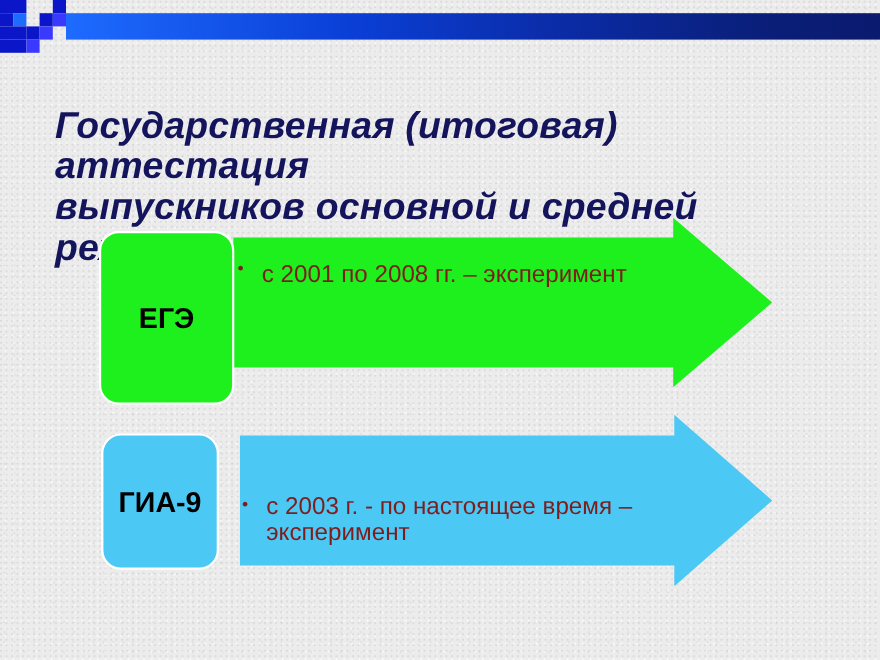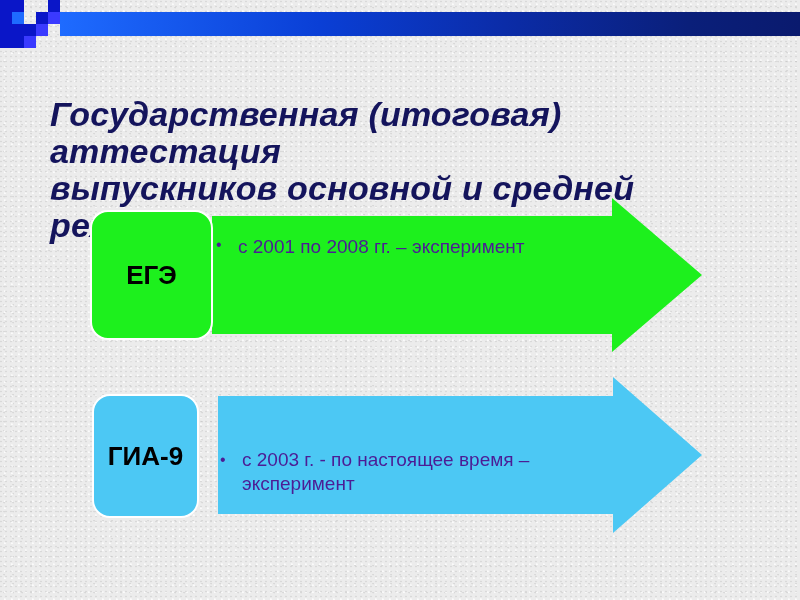--- a/index.html
+++ b/index.html
@@ -31,21 +31,21 @@
       position: absolute; border-radius: 18px;
       border: 2px solid #ffffff;
       display: flex; align-items: center; justify-content: center;
       font-weight: bold; font-size: 26px; color: #000;
       box-sizing: border-box;
     }
     .arrow { position: absolute; }
     .arrow svg { display: block; }
     .bullets {
       position: absolute; margin: 0; padding: 0; list-style: none;
-      font-size: 19px; color: #4c1d95;
+      font-size: 22px; color: #7f1d1d;
     }
     .bullets li { position: relative; padding-left: 26px; }
     .bullets li::before {
       content: "\2022"; position: absolute; left: 4px; top: 0;
       font-size: 16px;
     }
   </style>
 </head>
 <body>
 
@@ -68,21 +68,21 @@
   <div>Государственная (итоговая) аттестация</div>
   <div>выпускников основной и средней режиме</div>
 </div>
 
 <div>
   <div class="arrow" style="left:212px;top:198px;">
     <svg width="492" height="154" viewBox="0 0 492 154">
       <polygon points="0,18 400,18 400,0 490,77 400,154 400,136 0,136" fill="#1df01d"></polygon>
     </svg>
   </div>
-  <div class="label-box" style="left:90px;top:210px;width:123px;height:130px;background:#1df01d;">
+  <div class="label-box" style="left:90px;top:210px;width:123px;height:158px;background:#1df01d;">
     <span>ЕГЭ</span>
   </div>
   <ul class="bullets" style="left:212px;top:236px;width:430px;">
     <li style="margin-bottom:30px;">с 2001 по 2008 гг. – эксперимент</li>
   </ul>
 </div>
 
 <div>
   <div class="arrow" style="left:218px;top:377px;">
     <svg width="486" height="156" viewBox="0 0 486 156">

